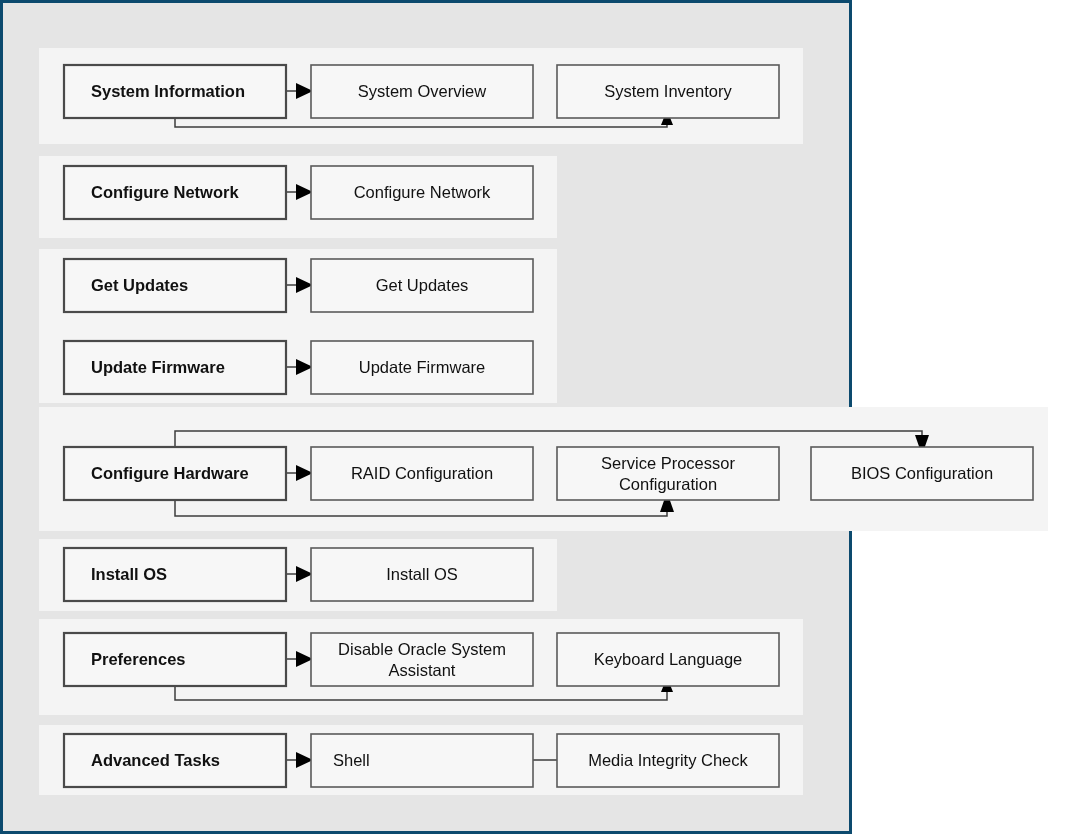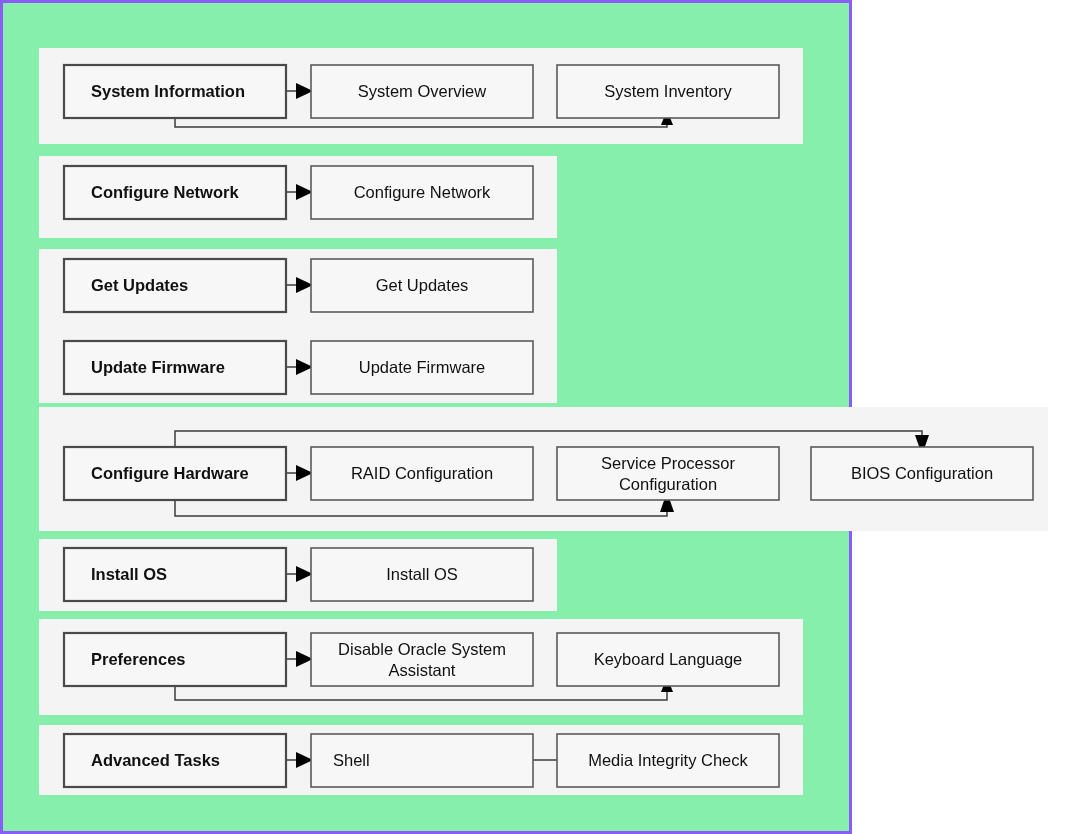--- a/index.html
+++ b/index.html
@@ -10,23 +10,23 @@
   body {
     width: 1080px;
     height: 834px;
     font-family: "Liberation Sans", sans-serif;
     overflow: hidden;
   }
   #canvas {
     position: relative;
     width: 852px;
     height: 834px;
-    background: #86efac;
+    background: #e5e5e5;
     box-sizing: border-box;
-    border: 3px solid #8b5cf6;
+    border: 3px solid #0c4a6e;
   }
   #diagram {
     position: absolute;
     top: 0;
     left: 0;
     width: 1080px;
     height: 834px;
   }
   .band {
     fill: #f4f4f4;

